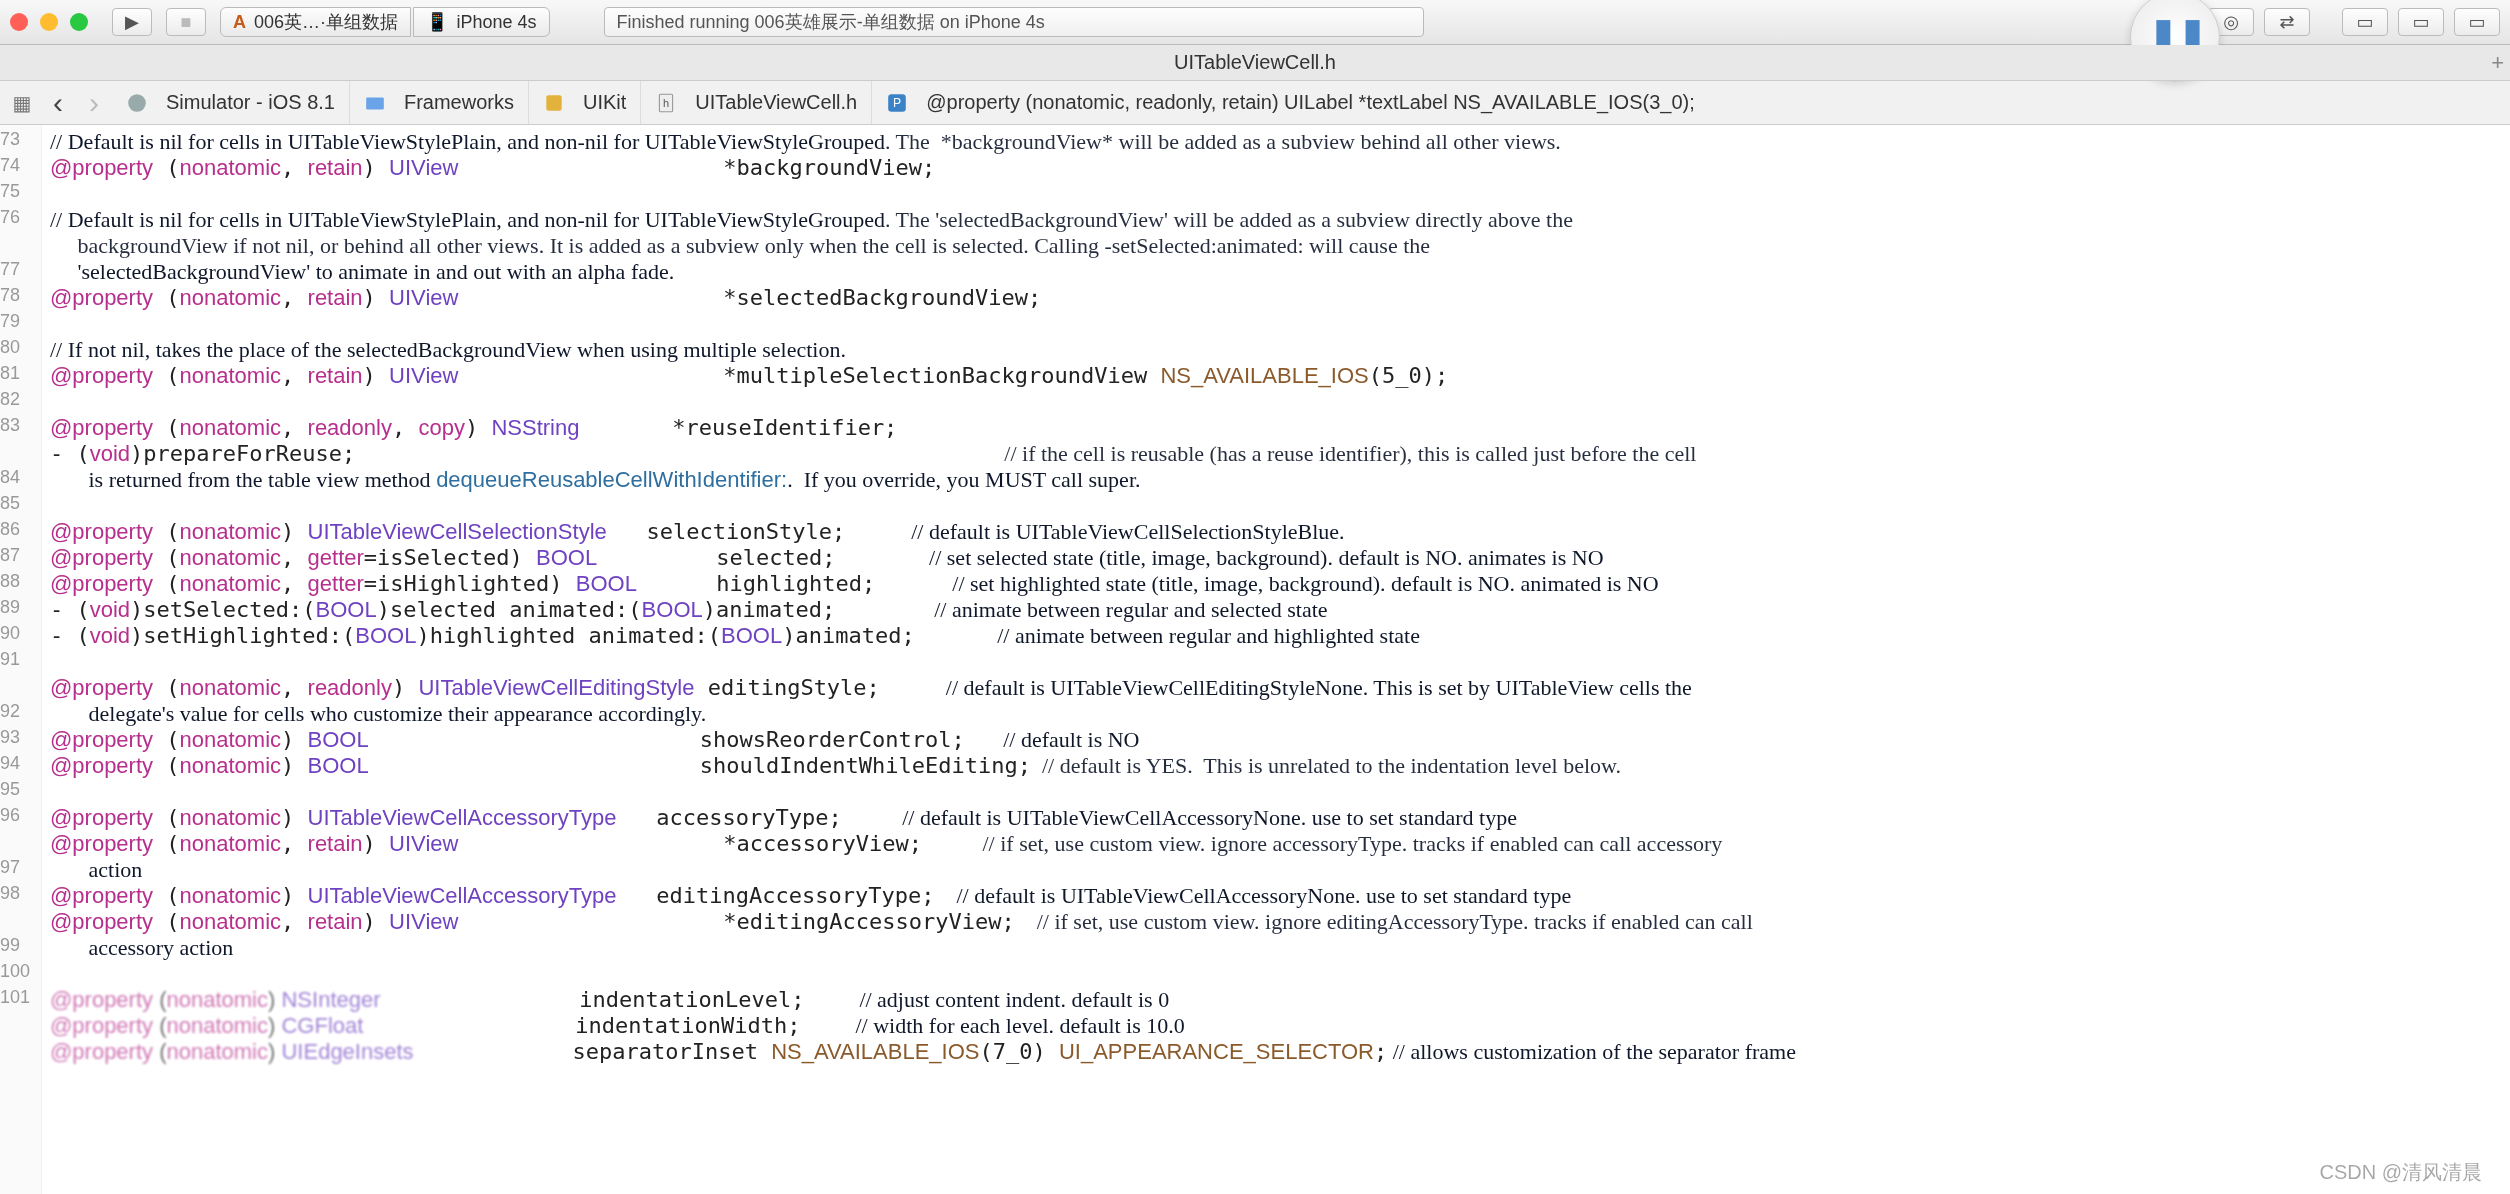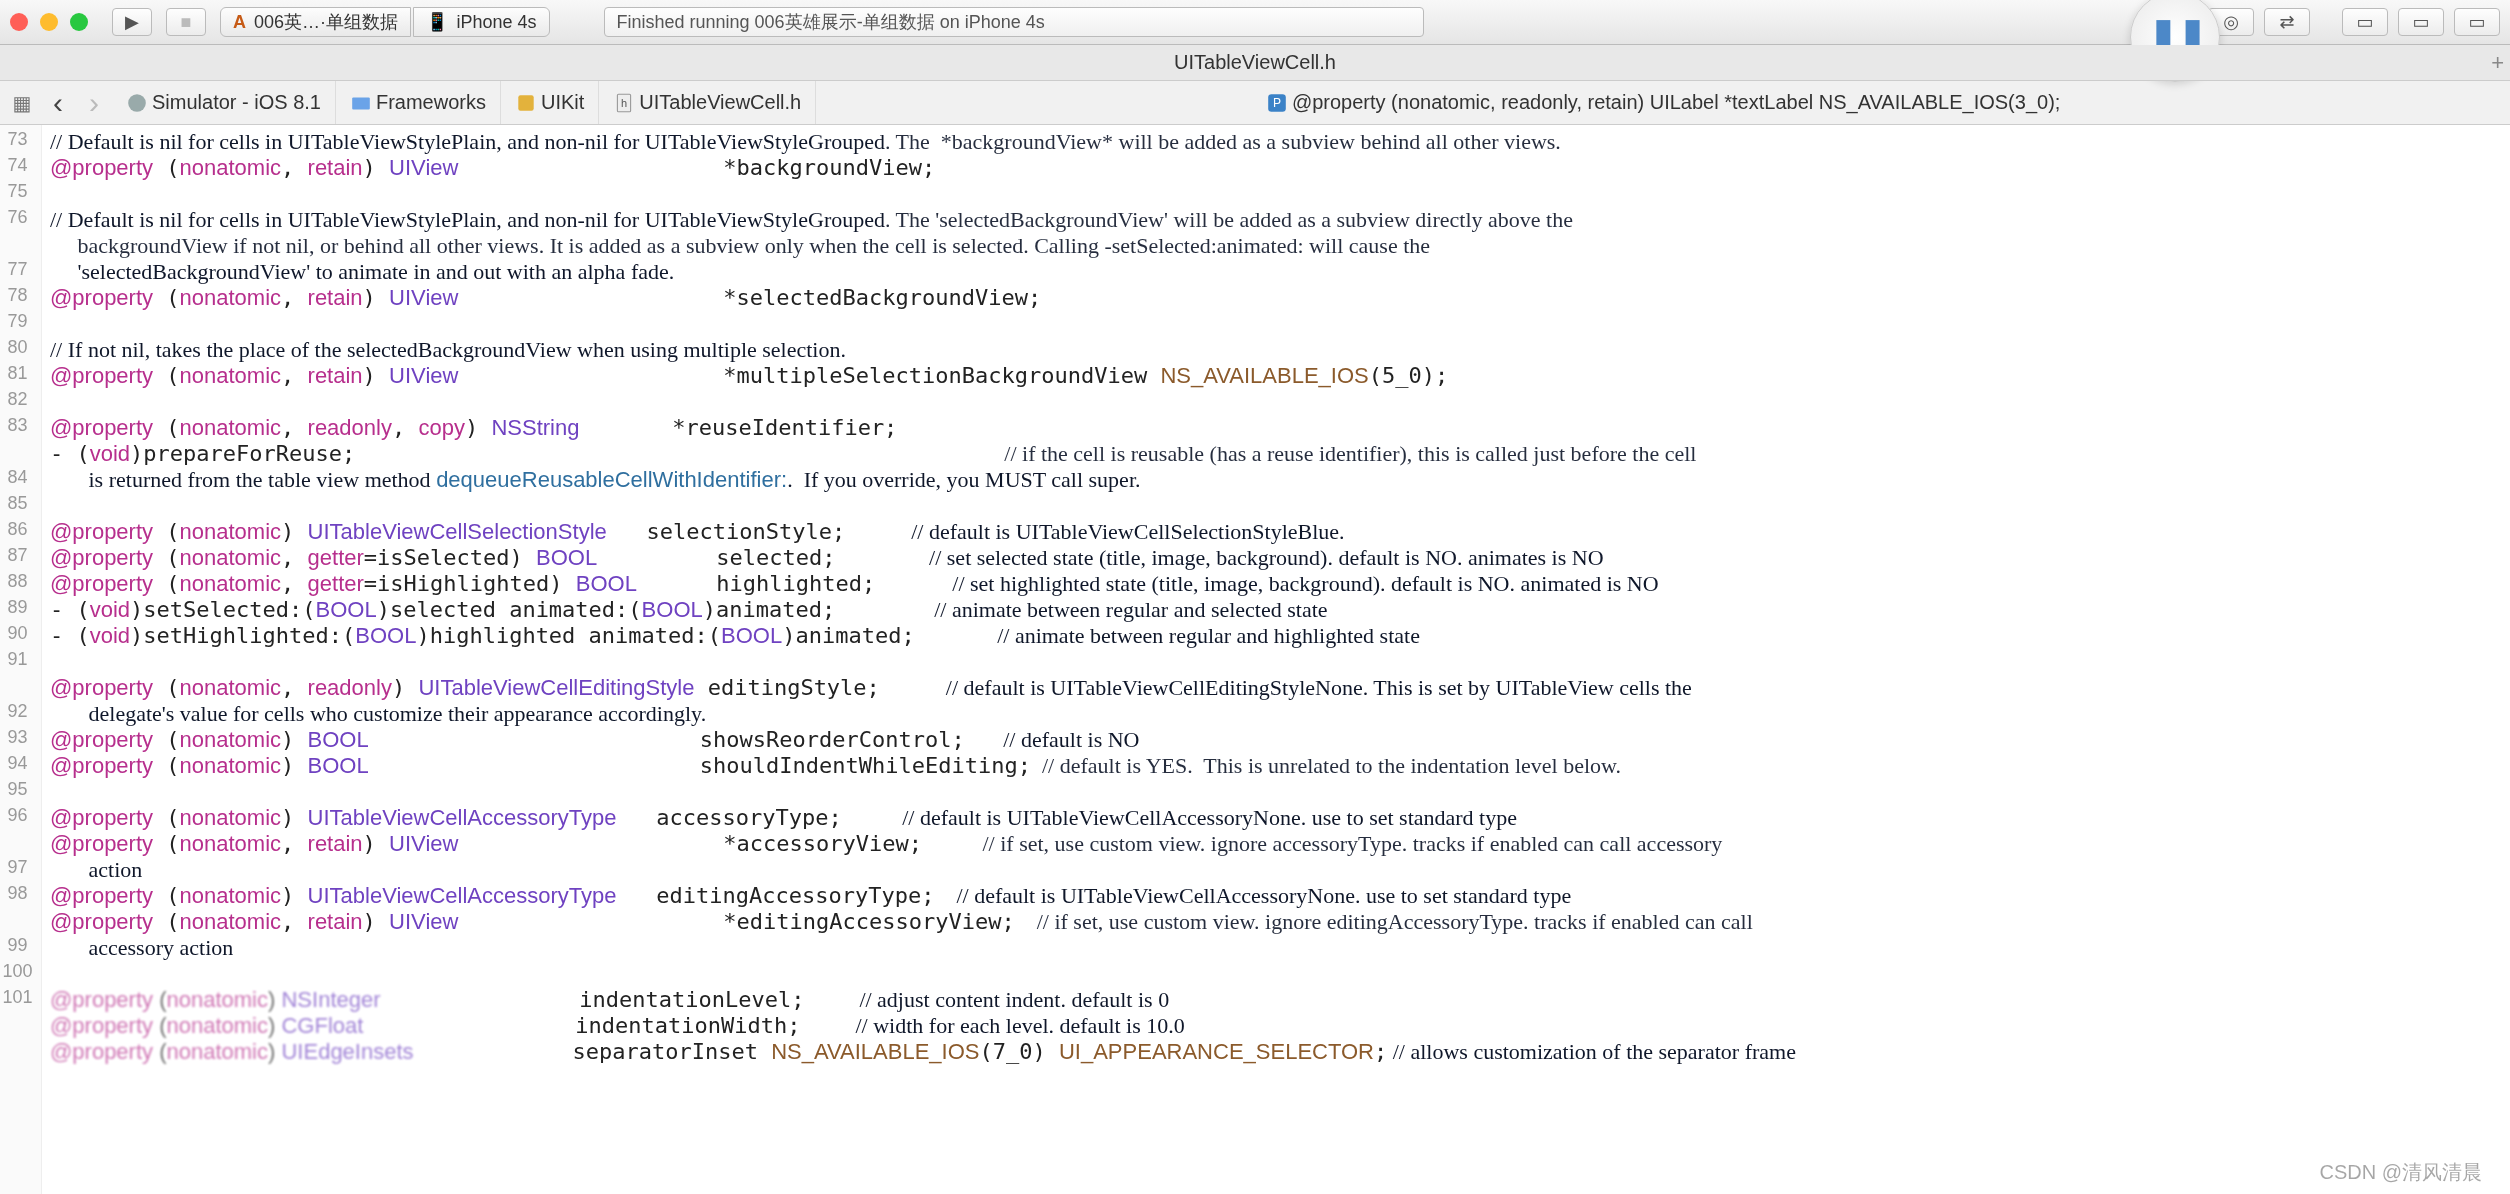--- a/index.html
+++ b/index.html
@@ -34,30 +34,30 @@
 
   
   .tabbar { height:36px; background:#e8e8e8; border-bottom:1px solid #ccc;
     display:flex; align-items:center; justify-content:center; font-size:20px; color:#333; position:relative;}
   .tab-plus { position:absolute; right:6px; color:#888; font-size:22px;}
 
   
   .jumpbar { height:44px; background:#f1f1f1; border-bottom:1px solid #ccc;
     display:flex; align-items:center; gap:0; font-size:20px; color:#333; padding-left:4px;}
   .jb-btn { width:36px; height:36px; display:flex; align-items:center; justify-content:center; color:#777; }
-  .jb-item { display:flex; align-items:center; gap:4px; padding:0 14px; height:100%;
-    border-right:1px solid #ddd;justify-content:center; }
+  .jb-item { display:flex; align-items:center; gap:18px; padding:0 14px; height:100%;
+    border-right:1px solid #ddd; }
   .jb-icon { width:22px; height:22px; }
   .jb-icon svg{ width:22px; height:22px; display:block;}
   .jb-item:first-of-type{border-left:1px solid #ddd;}
 
   
   .editor { display:flex; height:calc(1194px - 45px - 36px - 44px); background:#fff; }
   .gutter { width:42px; background:#fafafa; border-right:1px solid #eee;
-    padding-top:4px; text-align:center; font-family:Menlo,Consolas,monospace; font-size:18px; color:#999;}
+    padding-top:4px; text-align:left; font-family:Menlo,Consolas,monospace; font-size:18px; color:#999;}
   .gutter div{ height:26px; padding-right:6px; }
   .code { flex:1; padding:4px 6px 0 8px; font-family:Menlo,Consolas,monospace; font-size:22px;
     line-height:26px; color:#222; white-space:pre; overflow:hidden;}
   .c-comment{ color:#0f172a;font-family:Liberation Serif, serif; }
   .c-kw{ color:#b72f8d; }
   .c-type{ color:#6f42c1; }
   .c-macro{ color:#8b5a2b; }
   .c-ref{ color:#2f6f9f; }
   .blur-end{ filter:blur(1.2px); opacity:.65; }
   .blur-soft{ filter:blur(.7px); opacity:.9; }

